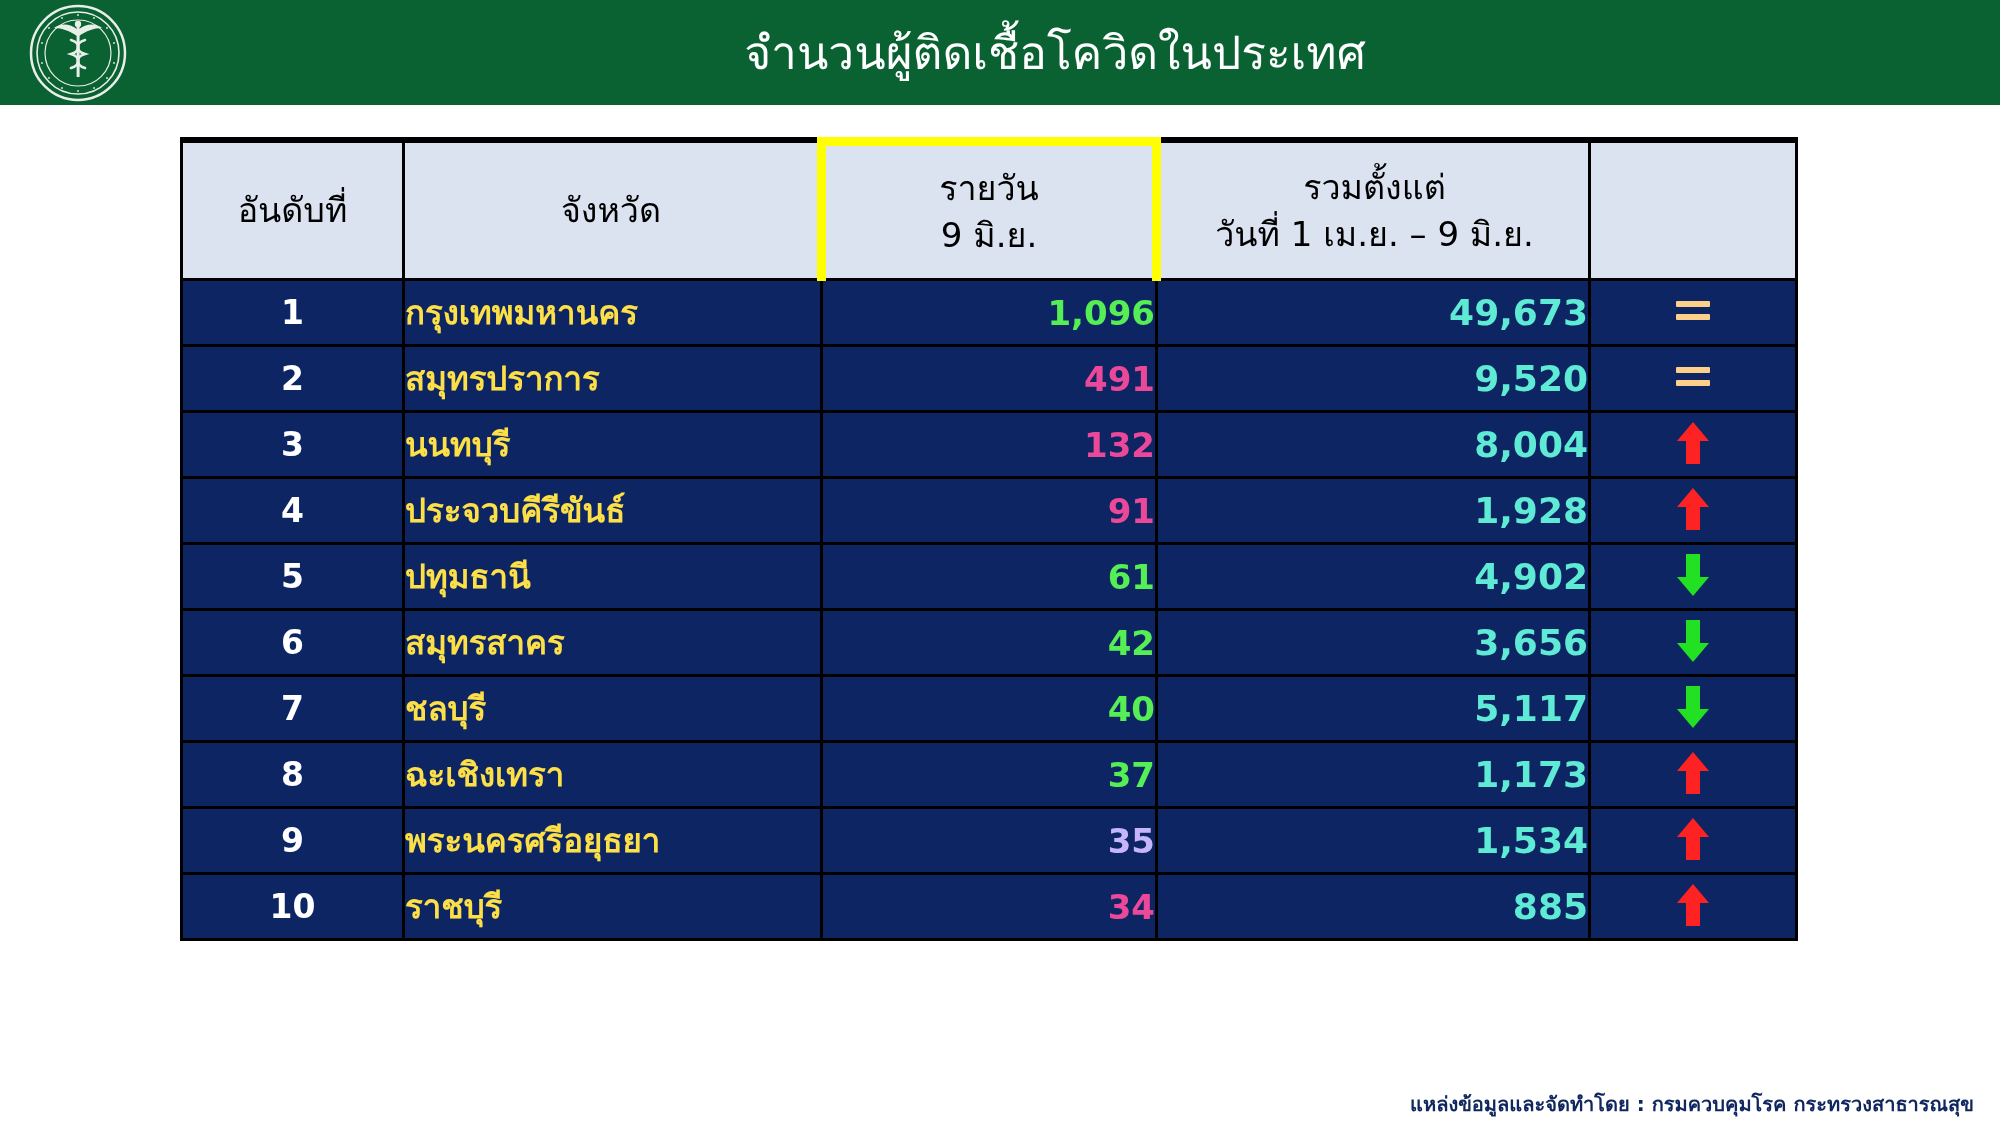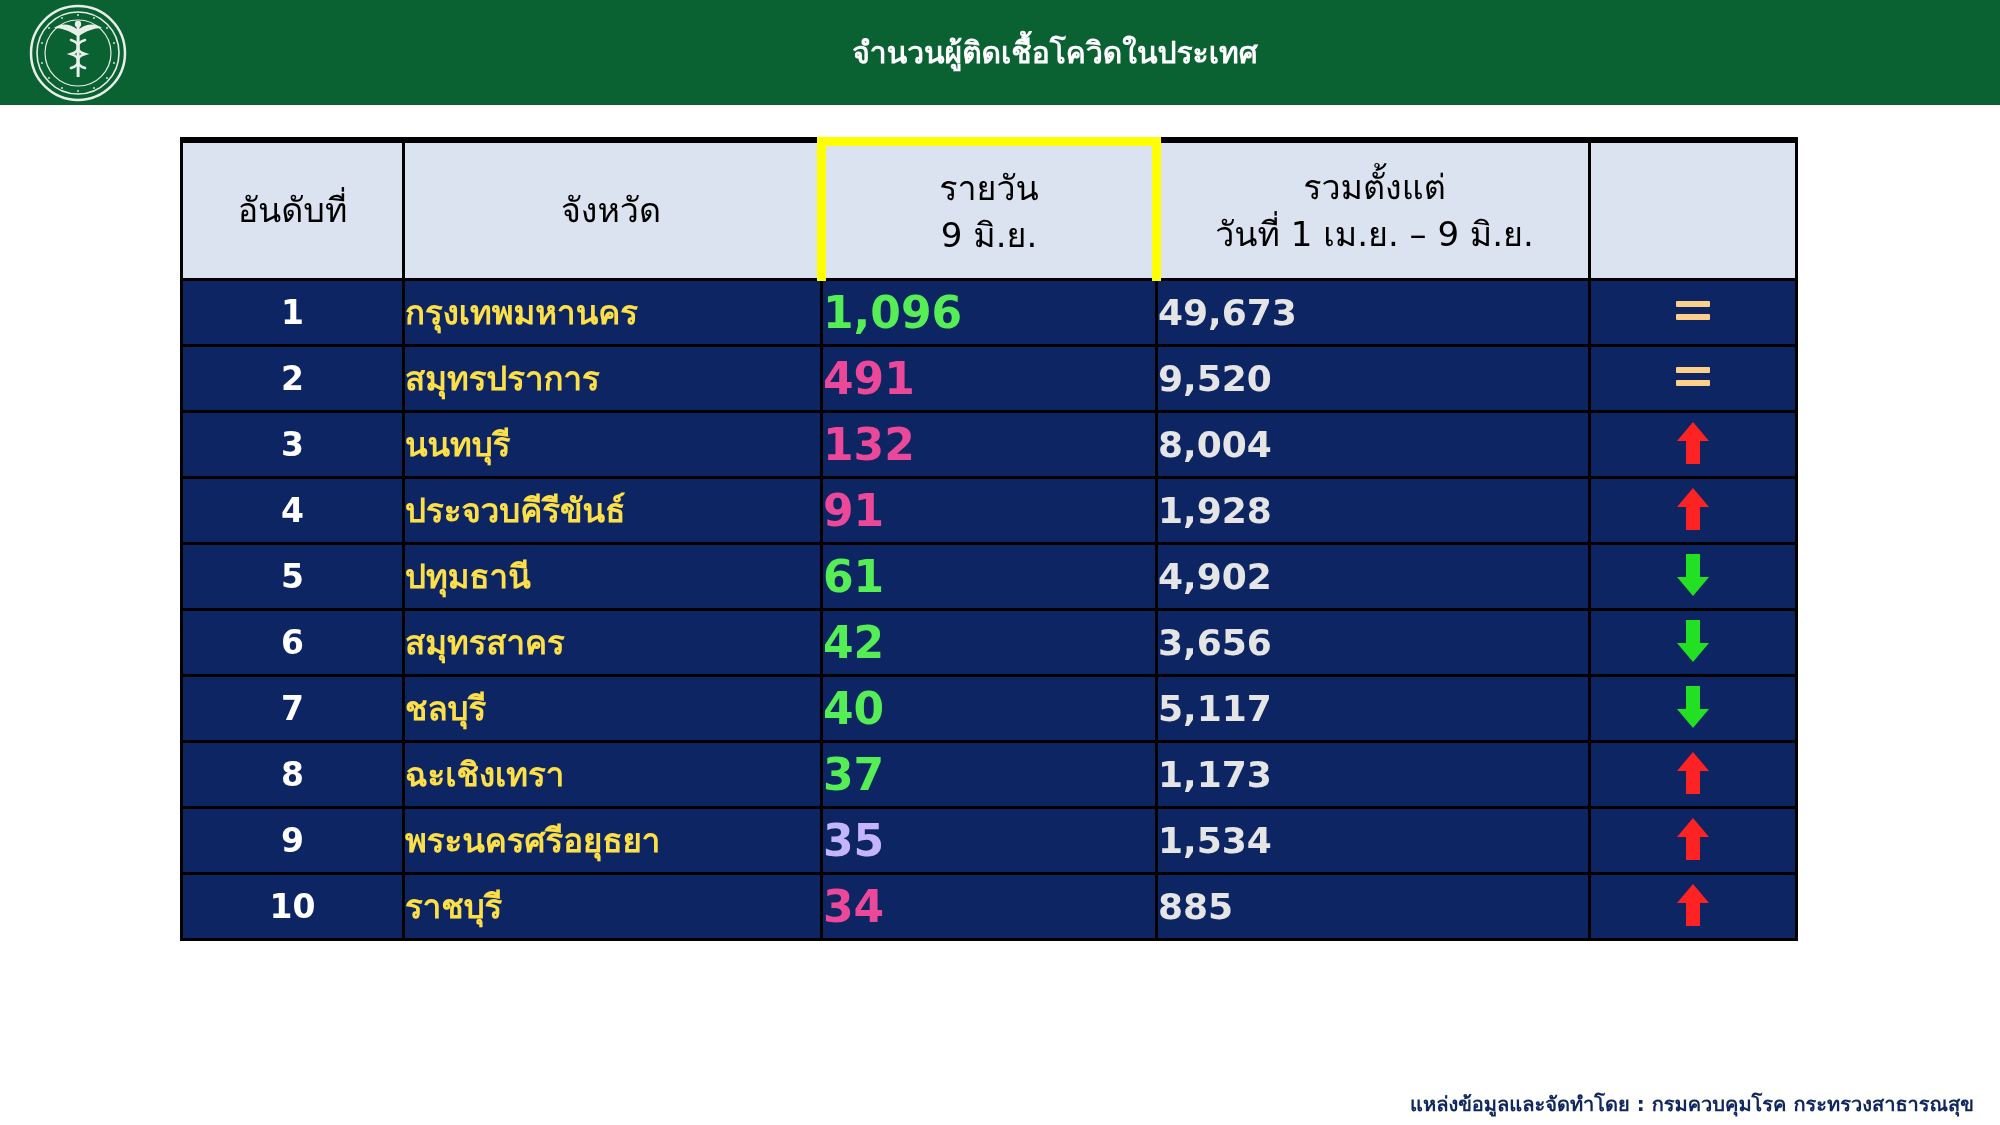--- a/index.html
+++ b/index.html
@@ -42,22 +42,22 @@
   .banner-title {
     position: absolute;
     left: 150px;
     right: 40px;
     top: 0;
     height: 105px;
     display: flex;
     align-items: center;
     justify-content: center;
     color: #ffffff;
-    font-size: 30px;
-    font-weight: bold;
+    font-size: 46px;
+    font-weight: normal;
     letter-spacing: 0px;
     white-space: nowrap;
   }
   .hl-yellow {
     color: #ffff00;
   }
 
   
   .table-wrap {
     position: absolute;
@@ -117,29 +117,29 @@
     font-size: 33px;
     text-align: center;
   }
   td.prov {
     color: #fde047;
     font-size: 33px;
     text-align: left;
     padding-left: 18px;
   }
   td.daily {
-    font-size: 44px;
-    text-align: left;
+    font-size: 34px;
+    text-align: right;
     border-left: 9px solid #ffff00;
     border-right: 9px solid #ffff00;
   }
   td.cum {
     font-size: 36px;
-    text-align: left;
-    color: #e5e5e5;
+    text-align: right;
+    color: #5eead4;
   }
   td.trend {
     text-align: center;
   }
 
   
   .v-green  { color: #55ee55; }
   .v-red    { color: #ec4899; }
   .v-orange { color: #c4b5fd; }
 

